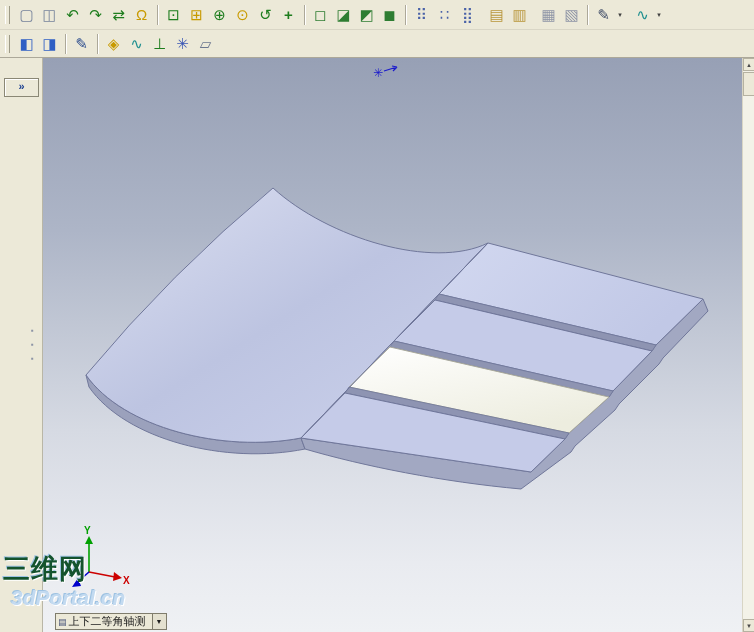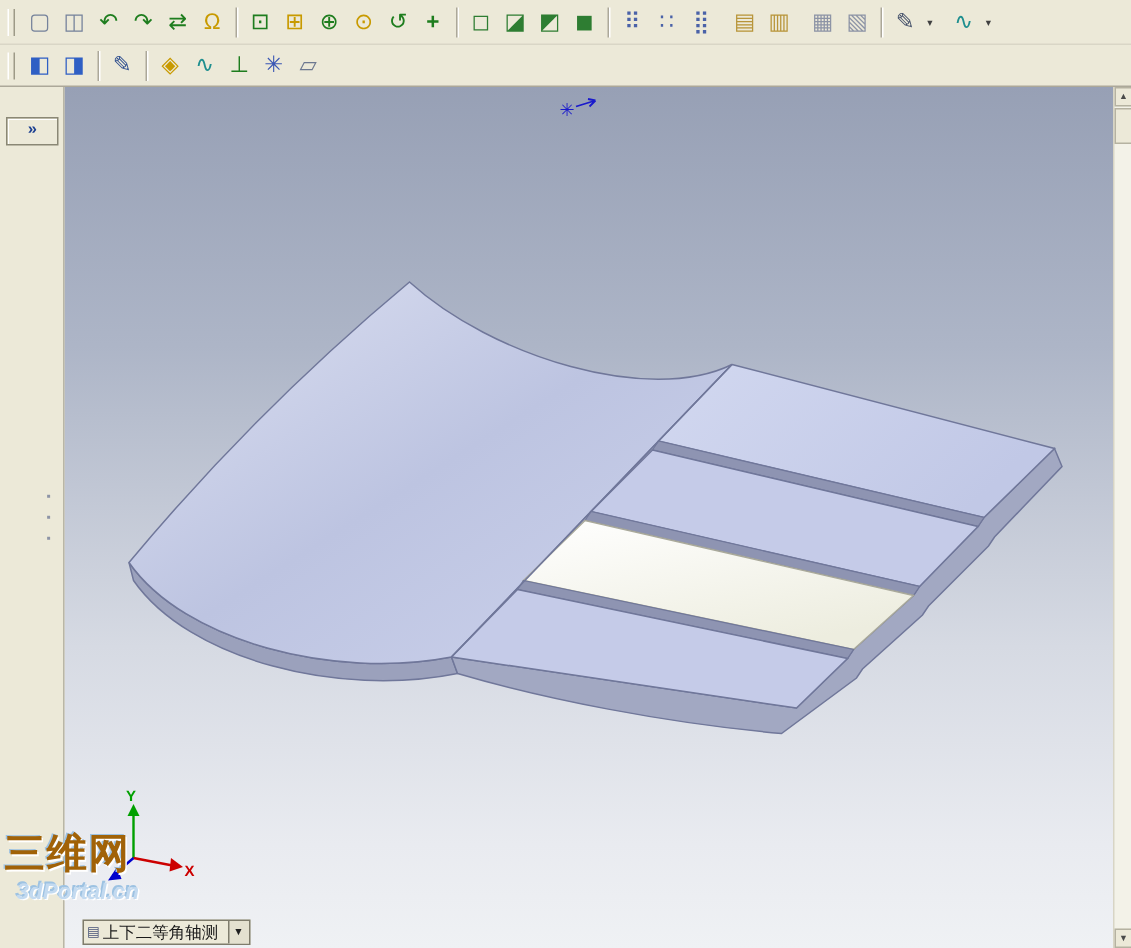--- a/index.html
+++ b/index.html
@@ -66,25 +66,25 @@
   }
   #sb-up{top:0;}
   #sb-down{bottom:0;}
   #sb-thumb{
     position:absolute;left:0;top:14px;width:12px;height:24px;background:#ece9d8;
     border:1px solid #b5b2a1;box-sizing:border-box;cursor:pointer;
   }
   
   #watermark{position:absolute;left:3px;top:556px;z-index:5;pointer-events:none;line-height:1;}
   #watermark .wm1{
-    font-size:27px;font-weight:bold;color:#a16207;
+    font-size:27px;font-weight:bold;color:#14532d;
     text-shadow:1px 1px 0 #ffffff,-1px -1px 0 #9dc2e2;letter-spacing:1px;
   }
   #watermark .wm2{
-    margin-top:4px;margin-left:8px;font-size:15px;font-weight:bold;font-style:italic;
+    margin-top:4px;margin-left:8px;font-size:21px;font-weight:bold;font-style:italic;
     color:#c3daf0;text-shadow:1px 1px 0 #ffffff,-1px -1px 0 #9dc2e2;
   }
   
   #view-label-box{
     position:absolute;left:55px;top:613px;height:17px;z-index:6;
     display:flex;align-items:center;
     background:#ece9d8;border:1px solid #7f7c6c;box-sizing:border-box;
     font-size:11px;color:#1a1a1a;padding-left:2px;
   }
   #view-label-box .vl-icon{font-size:9px;color:#49557a;margin-right:2px;}

